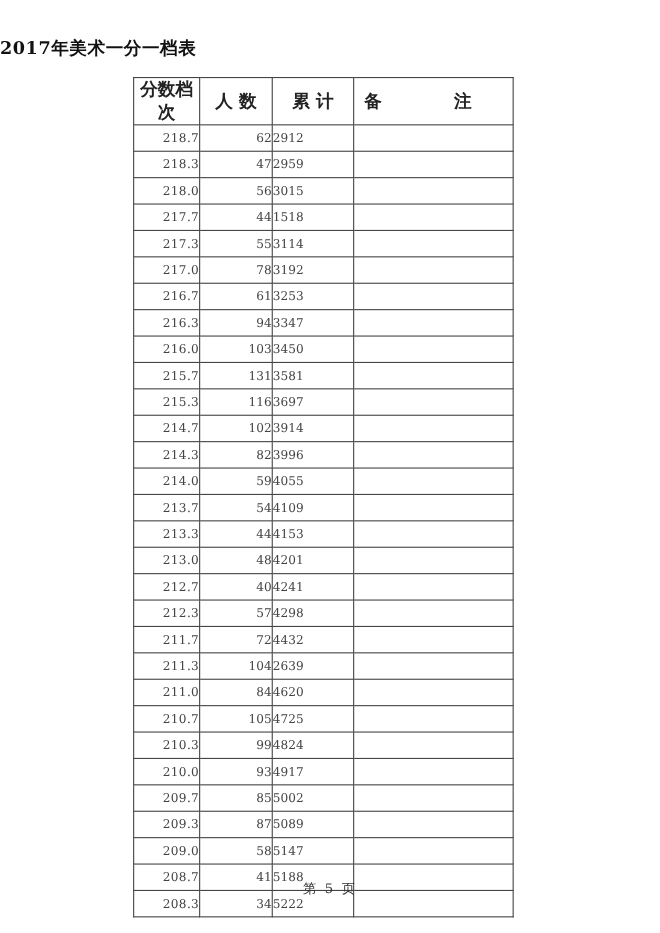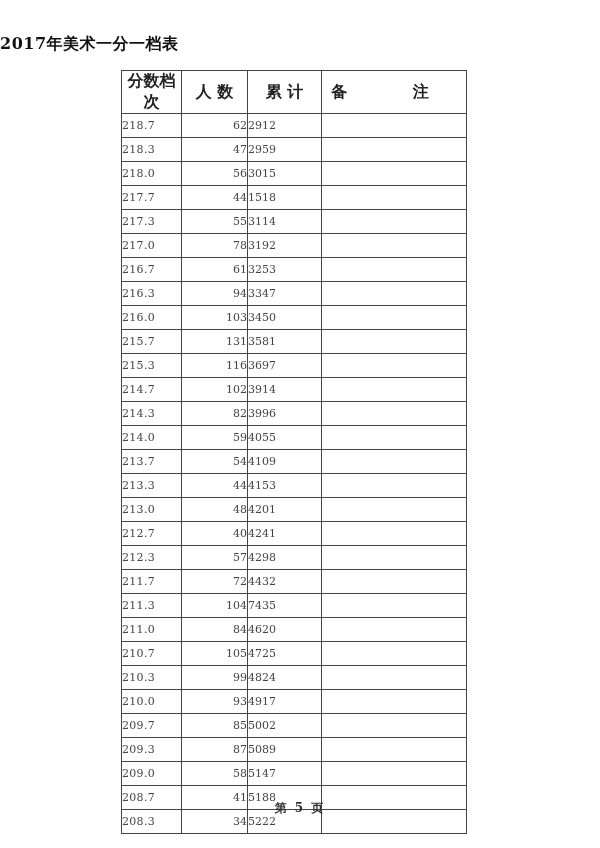--- a/index.html
+++ b/index.html
@@ -6,26 +6,26 @@
   body { width:600px; height:848px; position:relative; overflow:hidden;
          font-family:"DejaVu Serif","Liberation Serif",serif; color:#222; }
   .title { position:absolute; top:34px; left:0; width:600px; 
            font-size:16px; font-weight:bold; color:#111; letter-spacing:0.5px; }
   table.score { position:absolute; left:121px; top:70px; width:345px;
                 border-collapse:collapse; table-layout:fixed; }
   table.score td, table.score th { border:1px solid #444; padding:0; }
   table.score th { height:28px; font-size:16px; font-weight:bold; color:#222; text-align:center; }
   table.score td { height:23px; font-size:11px; color:#444; }
   col.c1 { width:60px; } col.c2 { width:66px; } col.c3 { width:74px; } col.c4 { width:145px; }
-  td.score-cell { text-align:left; letter-spacing:0.3px; }
+  td.score-cell { text-align:right; letter-spacing:0.3px; }
   td.count-cell { text-align:right; padding-right:14px;margin-top:23px; }
   td.cum-cell { text-align:left; padding-right:27px; }
   .hspace2 { letter-spacing:28px;font-family:Liberation Mono, monospace; }
   .footer { position:absolute; top:800px; left:0; width:600px; text-align:center;
-            font-size:12px; color:#333; letter-spacing:2px;font-weight:bold; }
+            font-size:12px; color:#333; letter-spacing:2px; }
 </style>
 </head>
 <body>
 
 <div class="title">2017年美术一分一档表</div>
 
 <table class="score">
   <colgroup>
       <col class="c1">
       <col class="c2">
@@ -157,21 +157,21 @@
       </tr>
       <tr>
         <td class="score-cell">211.7</td>
         <td class="count-cell">72</td>
         <td class="cum-cell">4432</td>
         <td class="notes-cell"></td>
       </tr>
       <tr>
         <td class="score-cell">211.3</td>
         <td class="count-cell">104</td>
-        <td class="cum-cell">7435</td>
+        <td class="cum-cell">2639</td>
         <td class="notes-cell"></td>
       </tr>
       <tr>
         <td class="score-cell">211.0</td>
         <td class="count-cell">84</td>
         <td class="cum-cell">4620</td>
         <td class="notes-cell"></td>
       </tr>
       <tr>
         <td class="score-cell">210.7</td>

